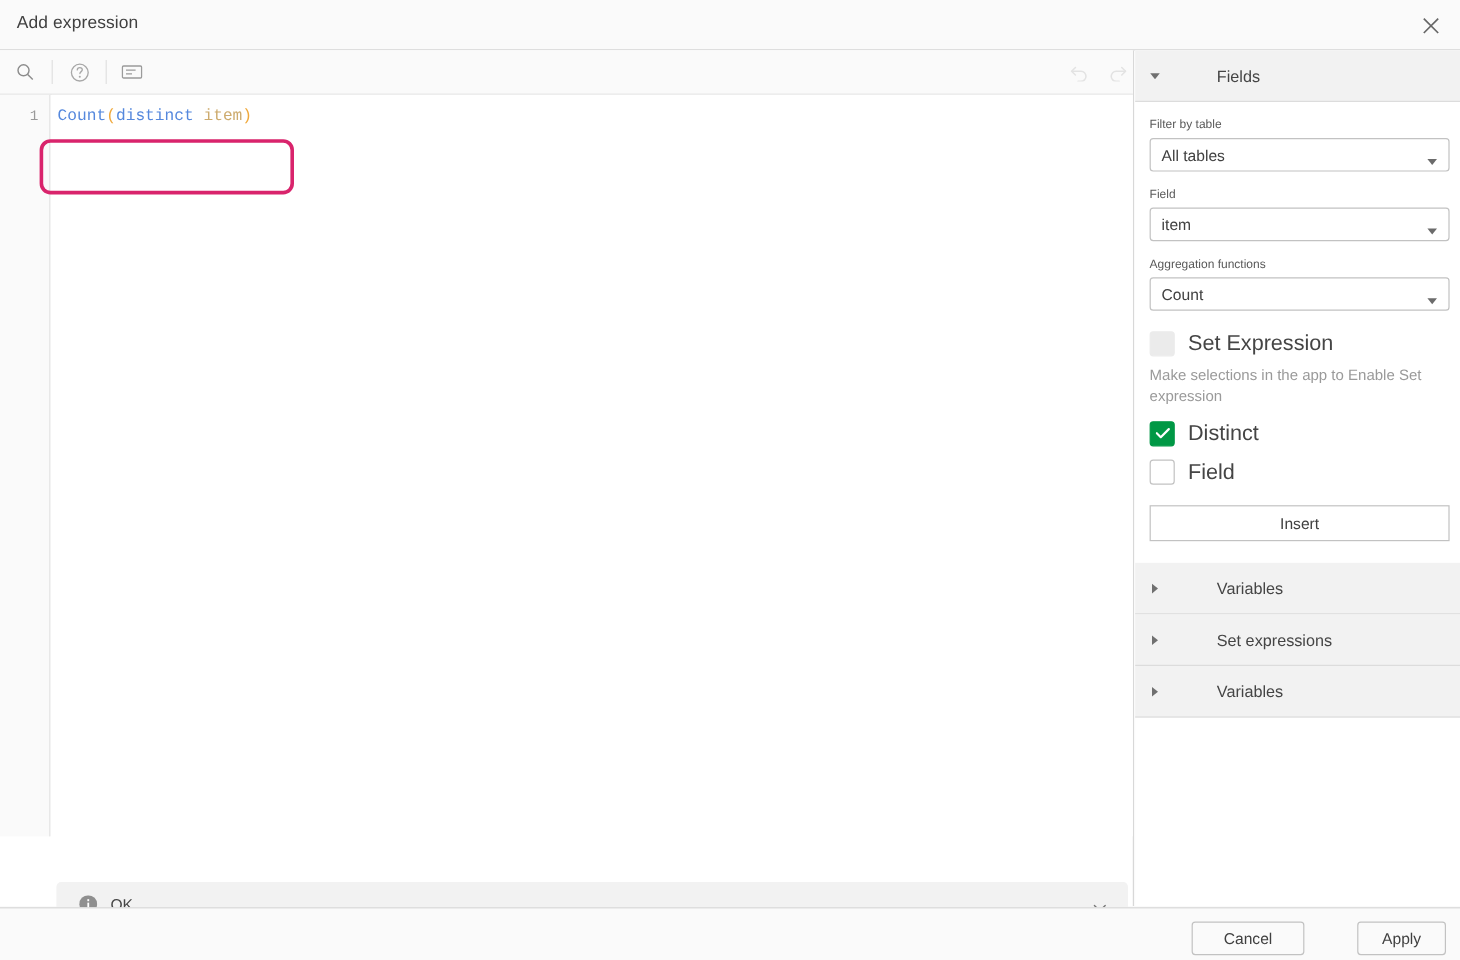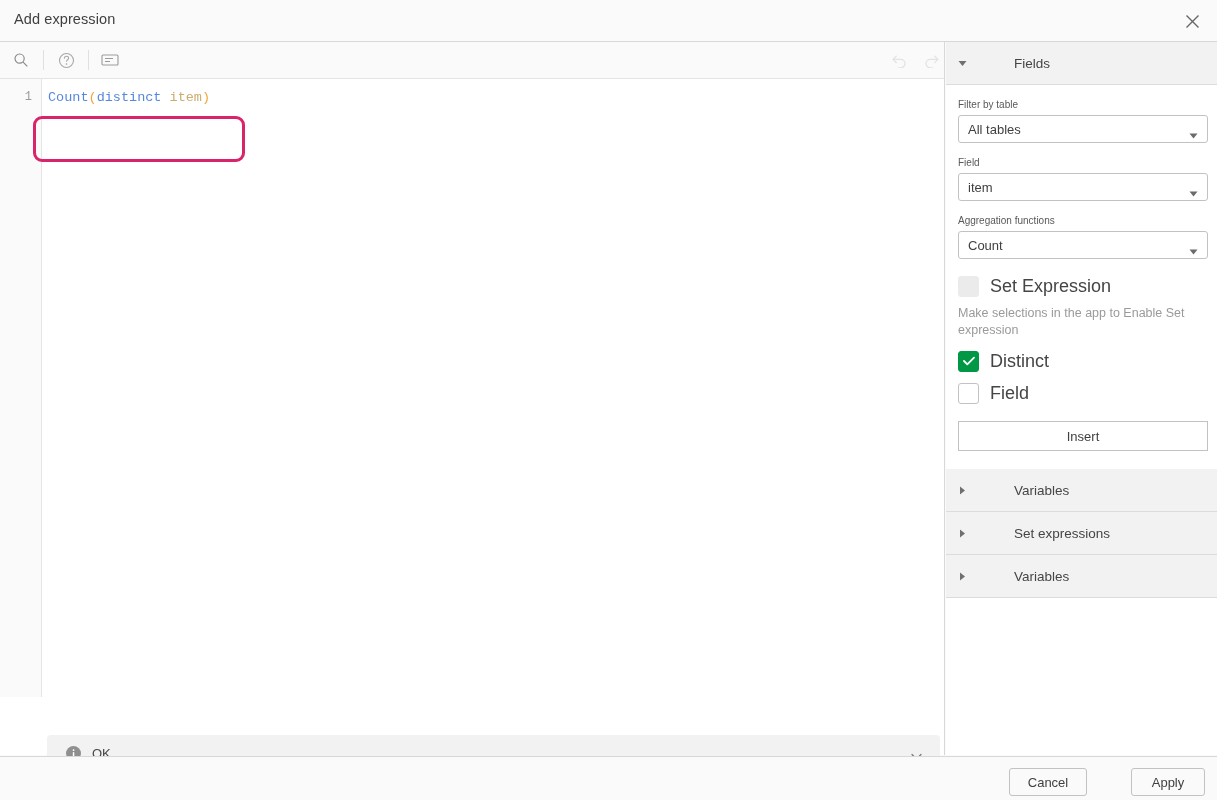--- a/index.html
+++ b/index.html
@@ -171,21 +171,21 @@
   #footer {
     position: absolute; left: 0; top: 756px; width: 1217px; height: 44px;
     background: #fafafa; border-top: 1px solid #d8d8d8;
   }
   .foot-btn {
     position: absolute; top: 11px; height: 28px;
     border: 1px solid #c2c2c2; border-radius: 3px; background: #fafafa;
     font-family: "Liberation Sans", sans-serif;
     font-size: 13px; color: #404040; cursor: pointer;
   }
-  #cancel-btn { right: 130px; width: 78px; }
+  #cancel-btn { right: 130px; width: 94px; }
   #apply-btn  { right: 12px;  width: 74px; }
 </style>
 </head>
 <body>
 
 <div id="titlebar">
   <div id="title-text">Add expression</div>
   <button id="close-btn">
     <svg width="15" height="15" viewBox="0 0 15 15" aria-hidden="true">
       <path d="M1.5 1.5 L13.5 13.5 M13.5 1.5 L1.5 13.5" stroke="#666" stroke-width="1.4" fill="none"></path>

